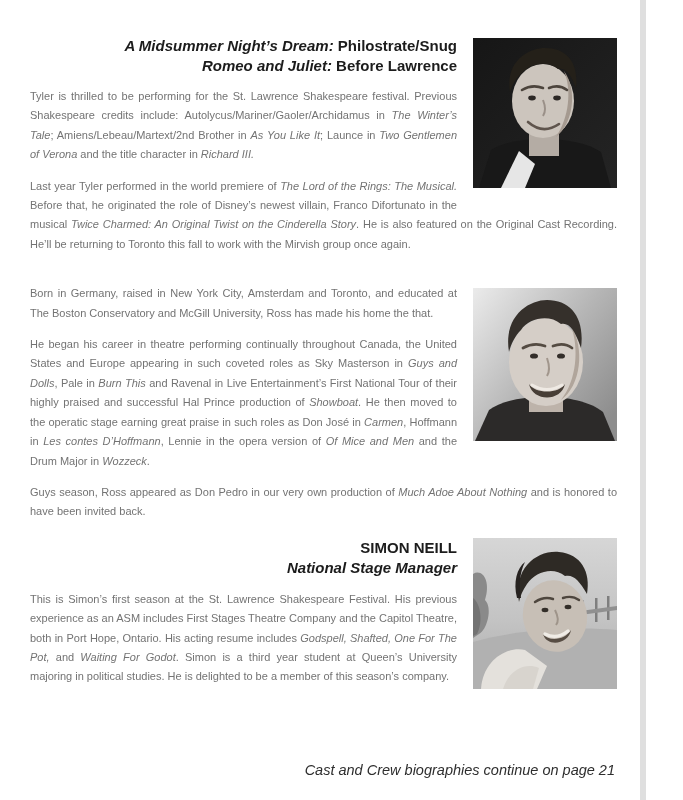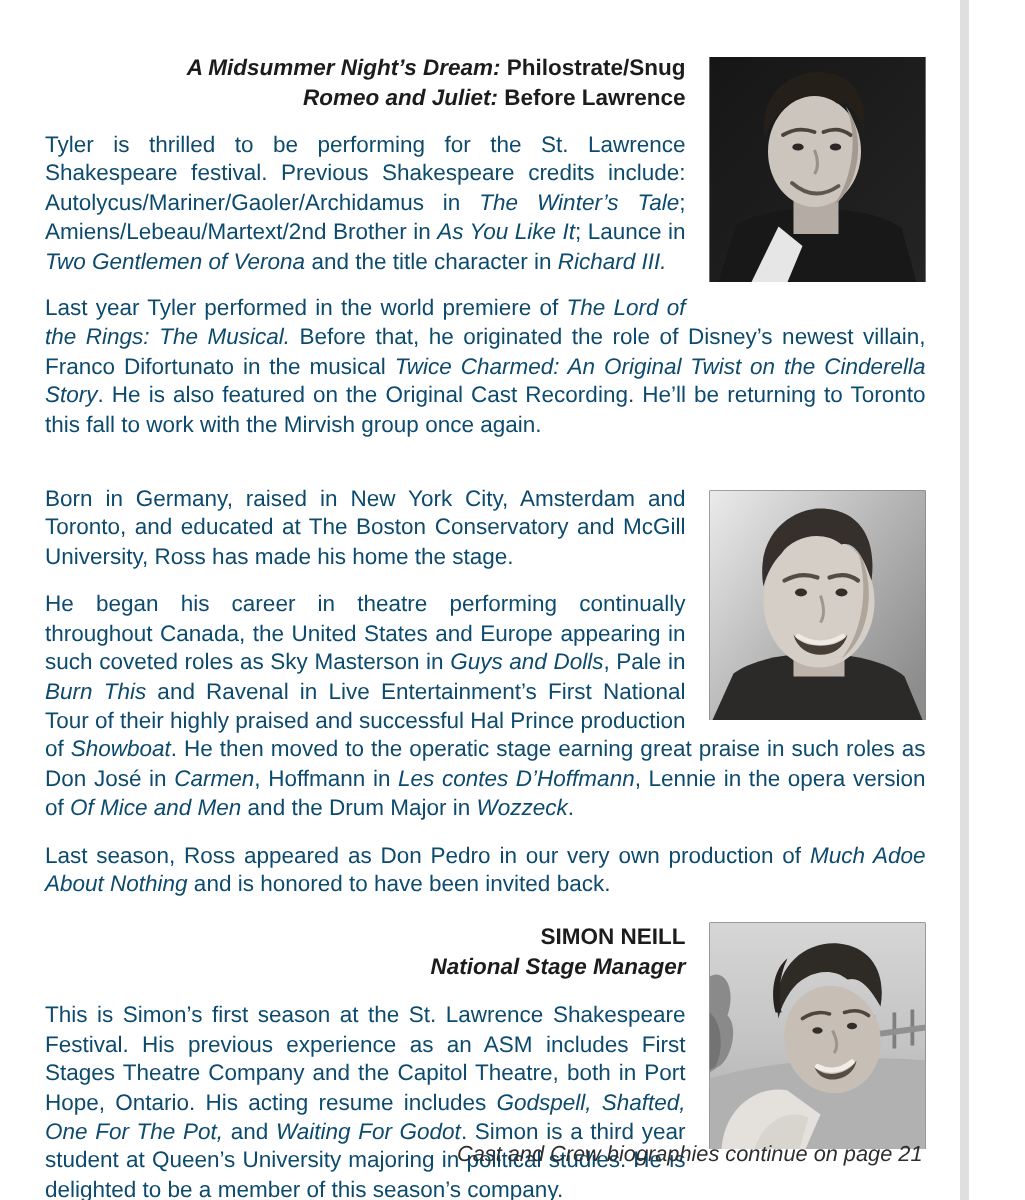--- a/index.html
+++ b/index.html
@@ -37,24 +37,24 @@
     font-size: 15px;
     line-height: 20px;
     font-weight: bold;
     color: #1c1c1c;
     margin: 0 0 11px 0;
   }
   .heading .hline { white-space: nowrap; }
   .role-line { font-style: italic; }
   .para {
     margin: 0 0 12px 0;
-    font-size: 15px;
+    font-size: 11px;
     line-height: 19.4px;
     text-align: justify;
-    color: #0c4a6e;
+    color: #737373;
   }
   .st-i  { font-style: italic; }
   .st-b  { font-weight: bold; }
   .st-bi { font-weight: bold; font-style: italic; }
   .footer {
     position: absolute;
     top: 762px;
     right: 33px;
     font-size: 14.5px;
     font-style: italic;
@@ -116,23 +116,23 @@
         <path d="M36,64 C30,28 56,12 74,12 C98,12 112,30 108,60 C102,42 96,34 88,36 C76,26 56,30 48,42 C42,48 38,56 36,64 Z" fill="#35302b"></path>
         <path d="M50,60 q11,-6 22,-2" stroke="#544b42" stroke-width="2.8" fill="none" stroke-linecap="round"></path>
         <path d="M80,58 q11,-4 19,2" stroke="#544b42" stroke-width="2.8" fill="none" stroke-linecap="round"></path>
         <ellipse cx="61" cy="68" rx="4" ry="2.6" fill="#332e2a"></ellipse>
         <ellipse cx="88" cy="68" rx="4" ry="2.6" fill="#332e2a"></ellipse>
         <path d="M74,70 q4,12 0,18" stroke="#a1968c" stroke-width="2" fill="none"></path>
         <path d="M56,96 C62,106 86,106 92,96 C88,114 60,114 56,96 Z" fill="#473e36"></path>
         <path d="M59,97 q15,9 30,0" stroke="#efeae4" stroke-width="3" fill="none" stroke-linecap="round"></path>
       </svg>
     </figure>
-    <p class="para"><span>Born in Germany, raised in New York City, Amsterdam and Toronto, and educated at The Boston Conservatory and McGill University, Ross has made his home the stage.</span></p>
+    <p class="para"><span>Born in Germany, raised in New York City, Amsterdam and Toronto, and educated at The Boston Conservatory and McGill University, Ross has made his home the that.</span></p>
     <p class="para"><span>He began his career in theatre performing continually throughout Canada, the United States and Europe appearing in such coveted roles as Sky Masterson in </span><span class="st-i">Guys and Dolls</span><span>, Pale in </span><span class="st-i">Burn This</span><span> and Ravenal in Live Entertainment’s First National Tour of their highly praised and successful Hal Prince production of </span><span class="st-i">Showboat</span><span>. He then moved to the operatic stage earning great praise in such roles as Don José in </span><span class="st-i">Carmen</span><span>, Hoffmann in </span><span class="st-i">Les contes D’Hoffmann</span><span>, Lennie in the opera version of </span><span class="st-i">Of Mice and Men</span><span> and the Drum Major in </span><span class="st-i">Wozzeck</span><span>.</span></p>
-    <p class="para"><span>Last season, Ross appeared as Don Pedro in our very own production of </span><span class="st-i">Much Adoe About Nothing</span><span> and is honored to have been invited back.</span></p>
+    <p class="para"><span>Guys season, Ross appeared as Don Pedro in our very own production of </span><span class="st-i">Much Adoe About Nothing</span><span> and is honored to have been invited back.</span></p>
   </section>
 
   <section class="bio bio-simon">
     <figure class="photo" style="margin-top:0;" aria-label="Black-and-white outdoor photo of a smiling young man with dark messy hair, head tilted">
       <svg width="144" height="151" viewBox="0 0 144 151">
         <defs>
           <linearGradient id="g3bg" x1="0" y1="0" x2="0" y2="1">
             <stop offset="0" stop-color="#d6d6d6"></stop>
               <stop offset="0.55" stop-color="#c3c3c3"></stop>
               <stop offset="1" stop-color="#ababab"></stop>

